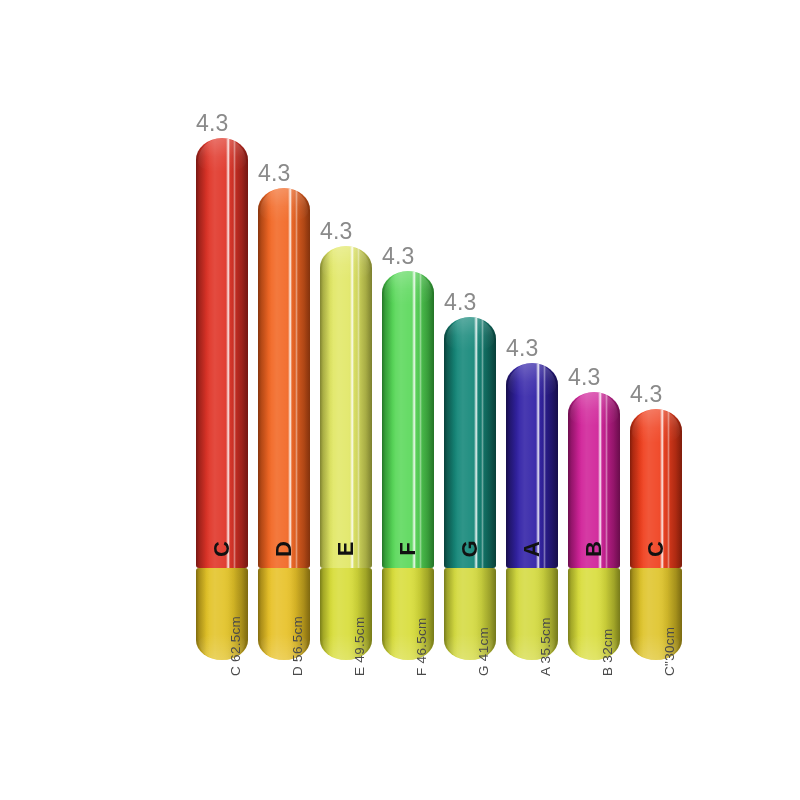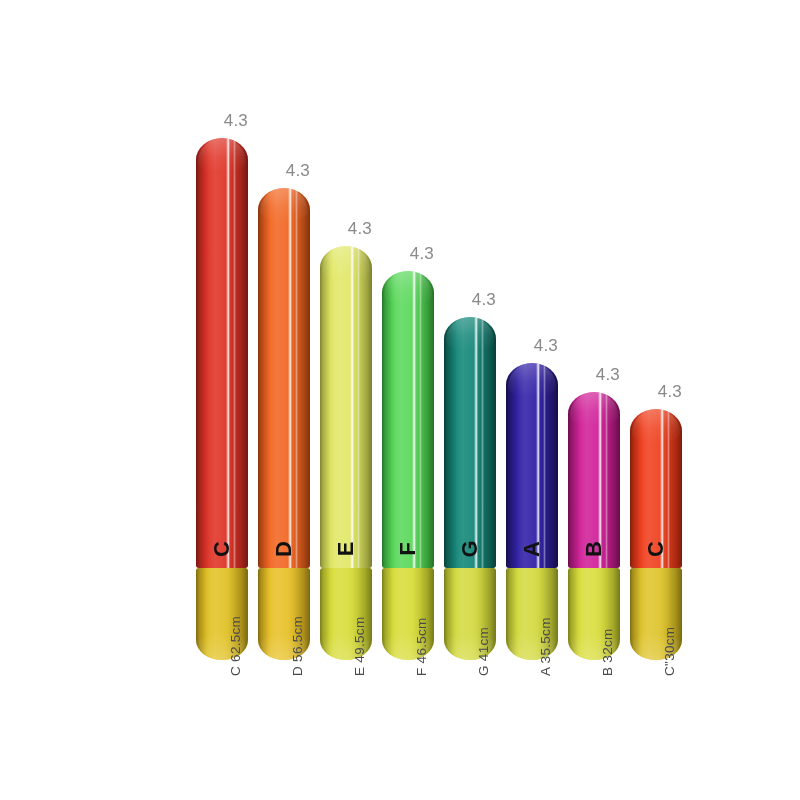--- a/index.html
+++ b/index.html
@@ -26,23 +26,23 @@
   
   .tube-group {
     position: absolute;
     bottom: 0;
   }
 
   
   .measure {
     position: absolute;
     width: 100%;
-    text-align: right;
+    text-align: left;
     color: #8a8a8a;
-    font-size: 17px;
+    font-size: 23px;
     font-family: "Liberation Sans", sans-serif;
     letter-spacing: 0.2px;
     line-height: 1;
     white-space: nowrap;
   }
 
   
   .barrel {
     position: absolute;
     left: 0;

